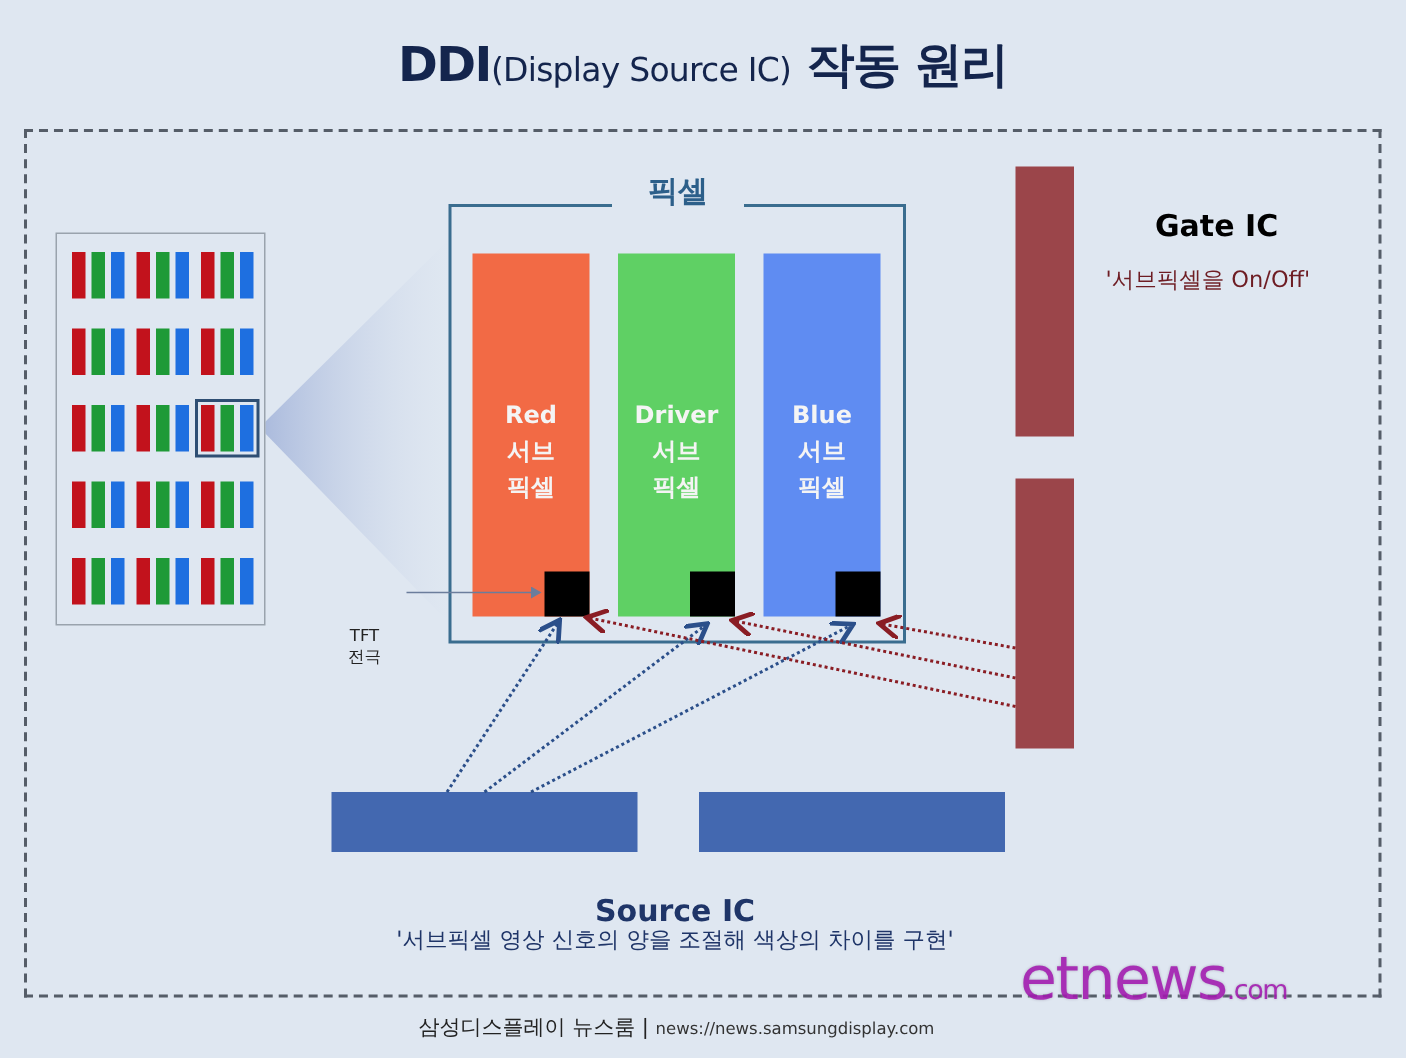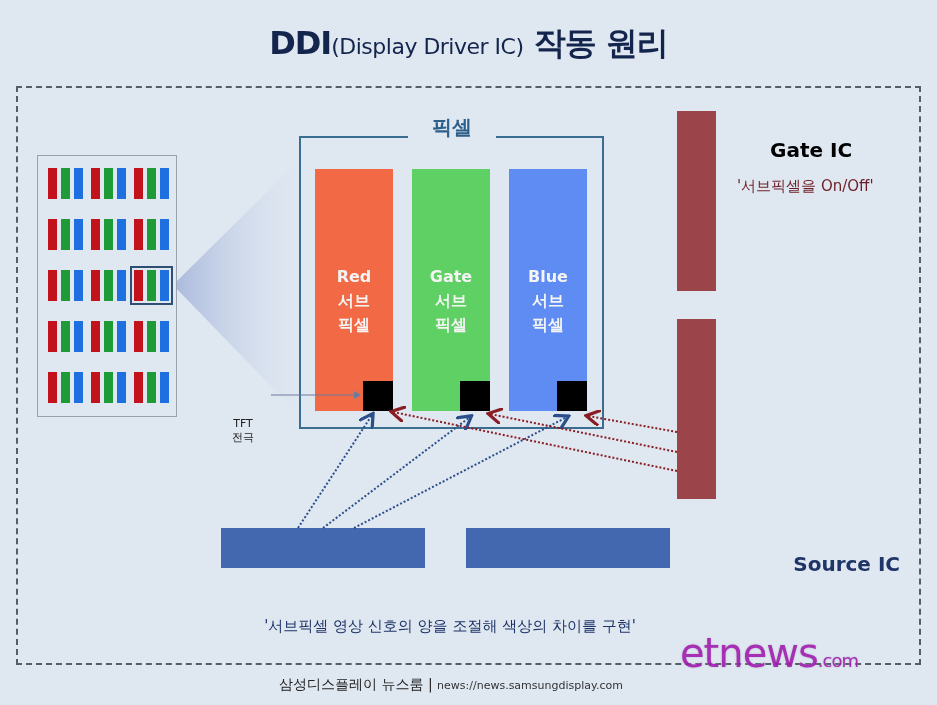--- a/index.html
+++ b/index.html
@@ -12,35 +12,35 @@
   .sel { position: absolute; border: 2px solid #2e4e73; }
   .pixbox { position: absolute; left: 299px; top: 136px; width: 305px; height: 293px; border: 2px solid #3a6d8f; }
   .pixlabel { position: absolute; left: 408px; top: 114px; width: 88px; text-align: center; color: #2c5f8a; font-weight: bold; font-size: 20px; background: #dfe7f1; }
   .sub-px { position: absolute; top: 169px; width: 78px; height: 242px; color: #f4f4f4; font-weight: bold; font-size: 16px; text-align: center; }
   .sub-px .lbl { position: absolute; top: 96px; left: 0; width: 100%; line-height: 24px; }
   .tft { position: absolute; width: 30px; height: 30px; background: #000; }
   .gate { position: absolute; left: 677px; width: 39px; background: #9b454a; }
   .gate-title { position: absolute; left: 770px; top: 138px; font-size: 20px; font-weight: bold; color: #000000; }
   .gate-desc { position: absolute; left: 737px; top: 177px; font-size: 15px; color: #6e1d24; text-align: center; }
   .src { position: absolute; top: 528px; height: 40px; background: #4368b0; }
-  .src-title { position: absolute; top: 552px; left: 0; width: 900px; text-align: right; font-size: 20px; font-weight: bold; color: #1f3568; }
+  .src-title { position: absolute; top: 595px; left: 0; width: 900px; text-align: center; font-size: 20px; font-weight: bold; color: #1f3568; }
   .src-desc { position: absolute; top: 617px; left: 0; width: 900px; text-align: center; font-size: 15px; color: #1f3568; }
   .tftlabel { position: absolute; left: 232px; top: 380px; font-size: 11px; color: #222; text-align: center; line-height: 14px; margin-top: 37px; }
   .footer { position: absolute; top: 676px; left: 279px; font-size: 14px; color: #222; }
   .footer b { font-weight: normal; }
   .footer .url { font-size: 11px; color: #333; }
   .watermark { position: absolute; left: 680px; top: 630px; font-size: 40px; font-weight: normal; color: #a21caf; letter-spacing: -1px; opacity: 0.9; text-shadow: 0 0 2px #aab; }
   .watermark .com { font-size: 18px; }
   svg.overlay { position: absolute; left: 0; top: 0; }
 </style>
 </head>
 <body>
 
 <div class="title">
-  <span>DDI</span><span class="sub">(Display Driver IC)</span><span> 작동 원리</span>
+  <span>DDI</span><span class="sub">(Display Source IC)</span><span> 작동 원리</span>
 </div>
 
 <div class="frame"></div>
 
 <svg class="overlay" width="937" height="705">
   <defs>
     <linearGradient id="cg" x1="0" x2="1" y1="0" y2="0">
       <stop offset="0" stop-color="#a9b9dc"></stop>
       <stop offset="1" stop-color="#dfe7f1" stop-opacity="0.3"></stop>
     </linearGradient>
@@ -102,21 +102,21 @@
 
 <div class="sub-px" style="left:315px;background:#f26a45;">
   <div class="lbl">
       <div>Red</div>
       <div>서브</div>
       <div>픽셀</div>
     </div>
 </div>
 <div class="sub-px" style="left:412px;background:#5fd064;">
   <div class="lbl">
-      <div>Gate</div>
+      <div>Driver</div>
       <div>서브</div>
       <div>픽셀</div>
     </div>
 </div>
 <div class="sub-px" style="left:509px;background:#5f8cf2;">
   <div class="lbl">
       <div>Blue</div>
       <div>서브</div>
       <div>픽셀</div>
     </div>

